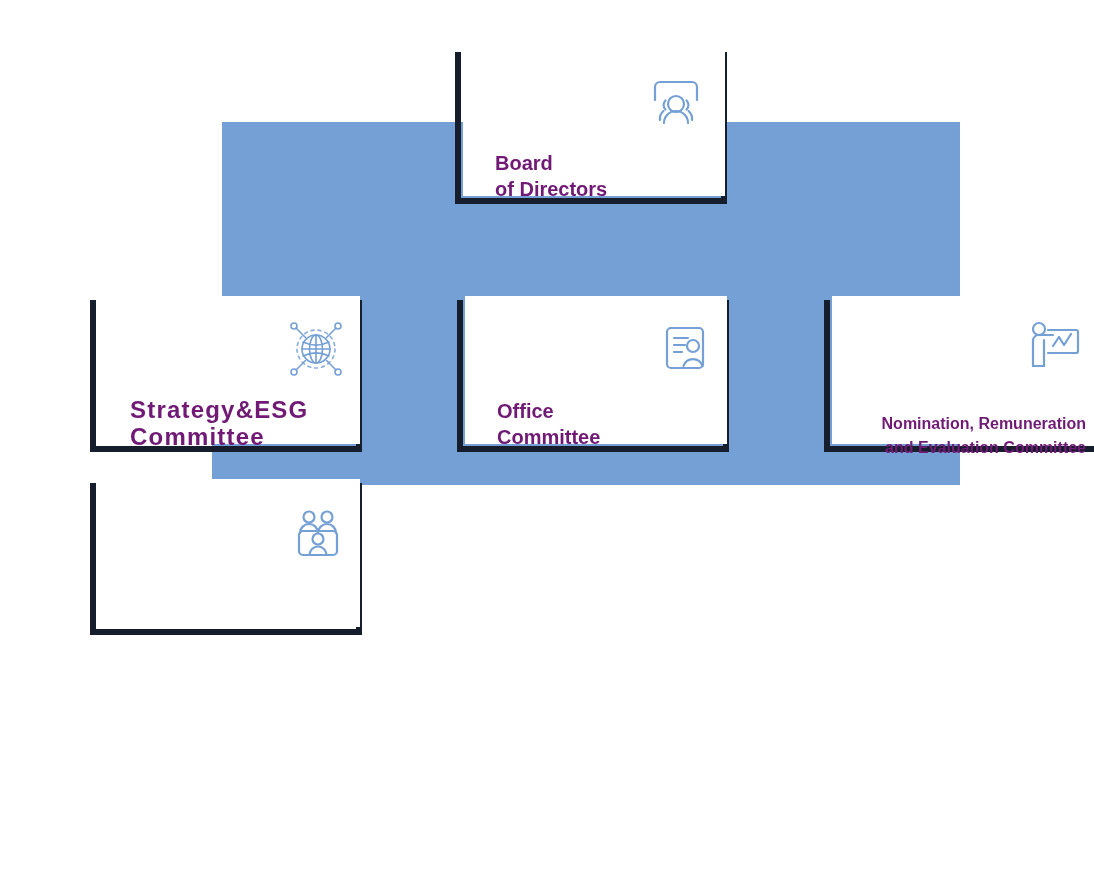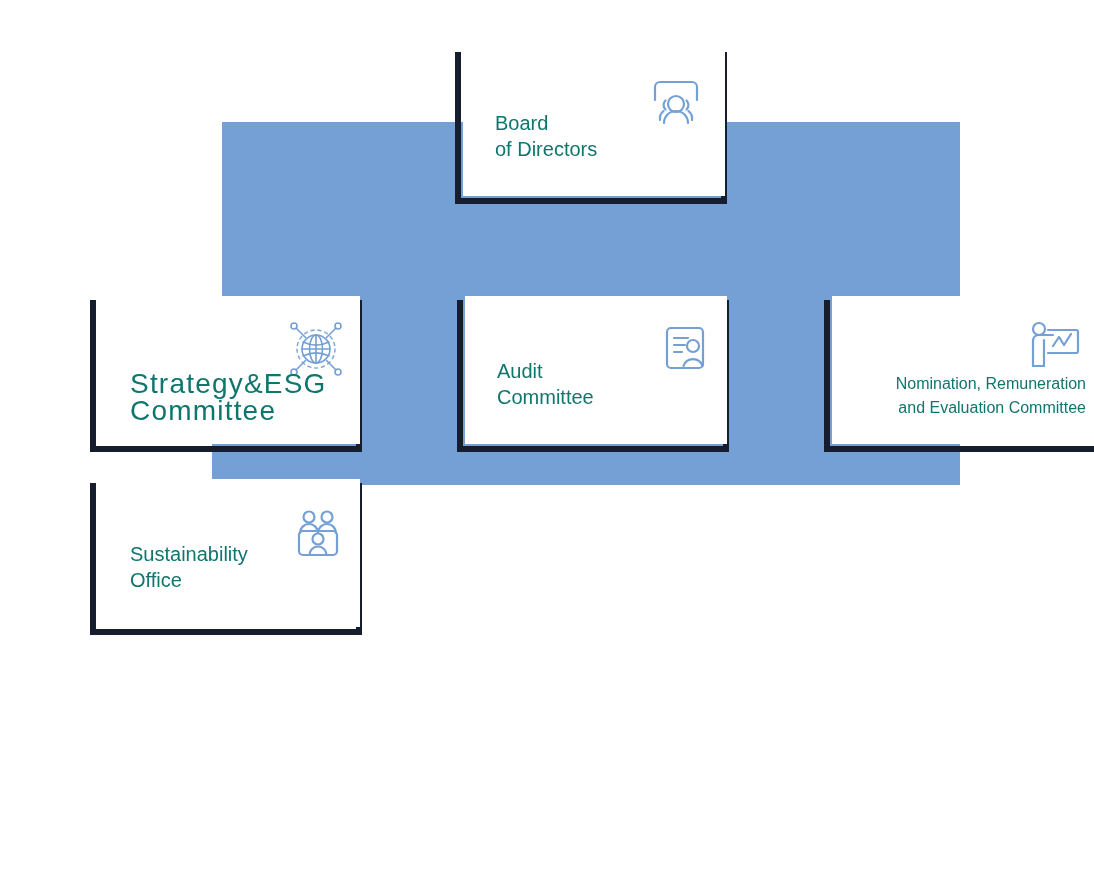--- a/index.html
+++ b/index.html
@@ -77,40 +77,41 @@
     position: absolute;
     left: 8px;
     top: -4px;
     right: 2px;
     bottom: 8px;
     background: #ffffff;
     box-sizing: border-box;
   }
   .card-label {
     position: absolute;
-    color: #0f766e;
-    font-weight: normal;
+    color: #701a75;
+    font-weight: bold;
     white-space: pre-line;
+    margin-top: 40px;
   }
 
   
   #card-board        { left: 455px; top: 52px;  width: 272px; height: 152px; }
   #card-strategy     { left: 90px;  top: 300px; width: 272px; height: 152px; }
   #card-audit        { left: 457px; top: 300px; width: 272px; height: 152px; }
   #card-nomination   { left: 824px; top: 300px; width: 278px; height: 152px; }
   #card-sustain      { left: 90px;  top: 483px; width: 272px; height: 152px; }
 
   
   #card-board .card-label {
     left: 32px;  top: 62px;
     font-size: 20px; line-height: 26px;
   }
   #card-strategy .card-label {
-    left: 32px;  top: 74px;
-    font-size: 28px; line-height: 27px;
+    left: 32px;  top: 60px;
+    font-size: 24px; line-height: 27px;
     letter-spacing: 1.2px;
   }
   #card-audit .card-label {
     left: 32px;  top: 62px;
     font-size: 20px; line-height: 26px;
   }
   #card-nomination .card-label {
     left: 18px;  right: 14px; top: 76px;
     font-size: 16px; line-height: 24px;
     text-align: right;
@@ -195,21 +196,21 @@
       <span class="card-icon">
         <svg class="icon-svg" width="56" height="56" viewBox="0 0 56 56" fill="none" stroke="#74A0D6" stroke-width="2.2" stroke-linecap="round" stroke-linejoin="round">
           <path d="M10 12 a4 4 0 0 1 4 -4 h28 a4 4 0 0 1 4 4 v32 a4 4 0 0 1 -4 4 h-28 a4 4 0 0 1 -4 -4 z"></path>
           <path d="M17 18 H31"></path>
           <path d="M17 25 H28"></path>
           <path d="M17 32 H25"></path>
           <circle cx="36" cy="26" r="6"></circle>
           <path d="M26.5 46 a10 10 0 0 1 19 0"></path>
         </svg>
       </span>
-      <div class="card-label">Audit
+      <div class="card-label">Office
 Committee</div>
     </div>
   </div>
 
   <div class="card" id="card-nomination">
     <div class="card-frame"></div>
     <div class="card-panel">
       <span class="card-icon">
         <svg class="icon-svg" width="60" height="56" viewBox="0 0 60 56" fill="none" stroke="#74A0D6" stroke-width="2.2" stroke-linecap="round" stroke-linejoin="round">
           <circle cx="15" cy="11" r="6"></circle>
@@ -233,18 +234,16 @@
         <svg class="icon-svg" width="56" height="56" viewBox="0 0 56 56" fill="none" stroke="#74A0D6" stroke-width="2.2" stroke-linecap="round" stroke-linejoin="round">
           <circle cx="19" cy="10" r="5.5"></circle>
           <circle cx="37" cy="10" r="5.5"></circle>
           <path d="M10 26 a9 9 0 0 1 18 0"></path>
           <path d="M28 26 a9 9 0 0 1 18 0"></path>
           <rect x="9" y="24" width="38" height="24" rx="4"></rect>
           <circle cx="28" cy="32" r="5.5"></circle>
           <path d="M19.5 48 a8.5 8.5 0 0 1 17 0"></path>
         </svg>
       </span>
-      <div class="card-label">Sustainability
-Office</div>
     </div>
   </div>
 
 </div>
 
 </body></html>

